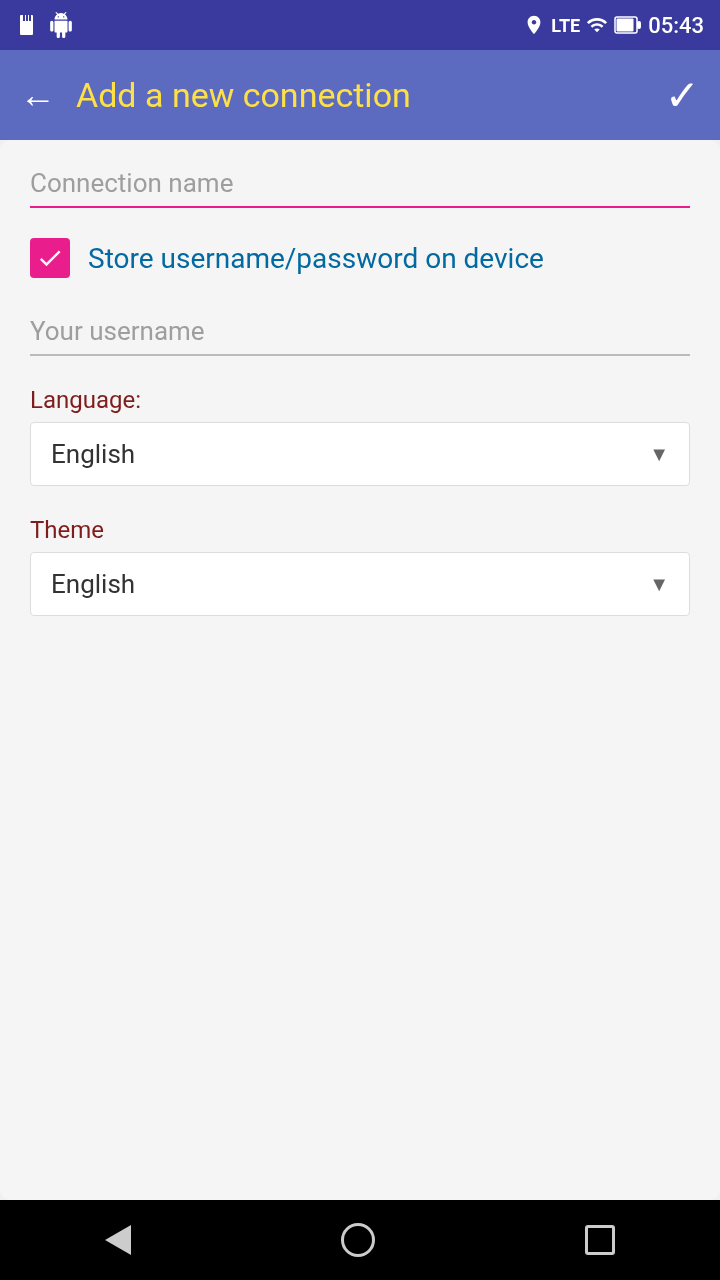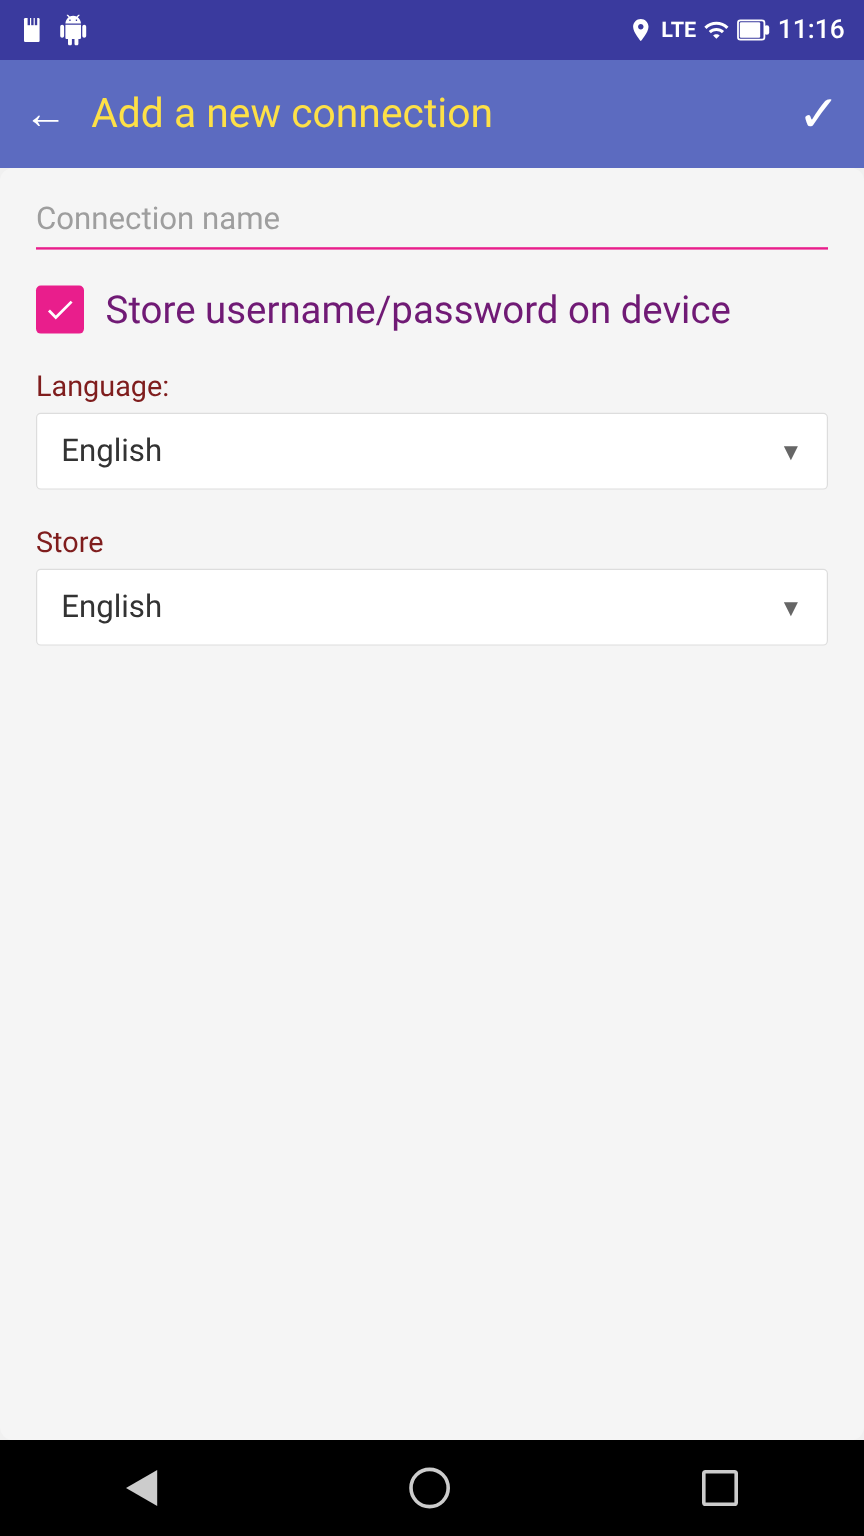--- a/index.html
+++ b/index.html
@@ -124,22 +124,22 @@
       align-items: center;
       justify-content: center;
       flex-shrink: 0;
       cursor: pointer;
     }
     .checkbox-box svg {
       width: 28px;
       height: 28px;
     }
     .checkbox-label {
-      font-size: 32px;
-      color: #701a75;
+      font-size: 28px;
+      color: #0369a1;
     }
 
     
     .section-label {
       font-size: 24px;
       color: #7f1d1d;
       margin-bottom: 8px;
     }
 
     .dropdown-row {
@@ -229,21 +229,21 @@
 
     <svg width="22" height="22" viewBox="0 0 24 24" fill="white">
       <path d="M1 9l2 2c4.97-4.97 13.03-4.97 18 0l2-2C16.93 2.93 7.08 2.93 1 9zm8 8l3 3 3-3c-1.65-1.66-4.34-1.66-6 0zm-4-4l2 2c2.76-2.76 7.24-2.76 10 0l2-2C15.14 9.14 8.87 9.14 5 13z"></path>
     </svg>
 
     <svg width="28" height="22" viewBox="0 0 28 22" fill="white">
       <rect x="1" y="3" width="22" height="16" rx="2" ry="2" stroke="white" stroke-width="1.5" fill="none"></rect>
       <rect x="2.5" y="4.5" width="17" height="13" rx="1" fill="white"></rect>
       <rect x="23" y="7" width="4" height="8" rx="2" fill="white"></rect>
     </svg>
-    <span class="status-text">11:16</span>
+    <span class="status-text">05:43</span>
   </div>
 </div>
 
 <div class="app-bar">
   <span class="app-bar-back">←</span>
   <span class="app-bar-title">Add a new connection</span>
   <span class="app-bar-check">✓</span>
 </div>
 
 <div class="content">
@@ -255,32 +255,35 @@
 
   <div class="checkbox-row">
     <div class="checkbox-box">
       <svg viewBox="0 0 24 24" fill="white">
         <path d="M9 16.17L4.83 12l-1.42 1.41L9 19 21 7l-1.41-1.41z"></path>
       </svg>
     </div>
     <span class="checkbox-label">Store username/password on device</span>
   </div>
 
+  <div class="form-field">
+    <input type="text" placeholder="Your username" style="">
+  </div>
 
 
   <div>
     <div class="section-label">Language:</div>
     <div class="dropdown-row">
       <span class="dropdown-value">English</span>
       <span class="dropdown-arrow">▼</span>
     </div>
   </div>
 
   <div>
-    <div class="section-label">Store</div>
+    <div class="section-label">Theme</div>
     <div class="dropdown-row">
       <span class="dropdown-value">English</span>
       <span class="dropdown-arrow">▼</span>
     </div>
   </div>
 
 </div>
 
 <div class="nav-bar">
   <div class="nav-icon">

